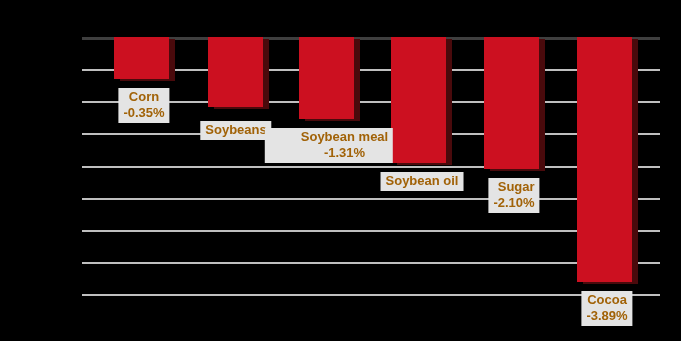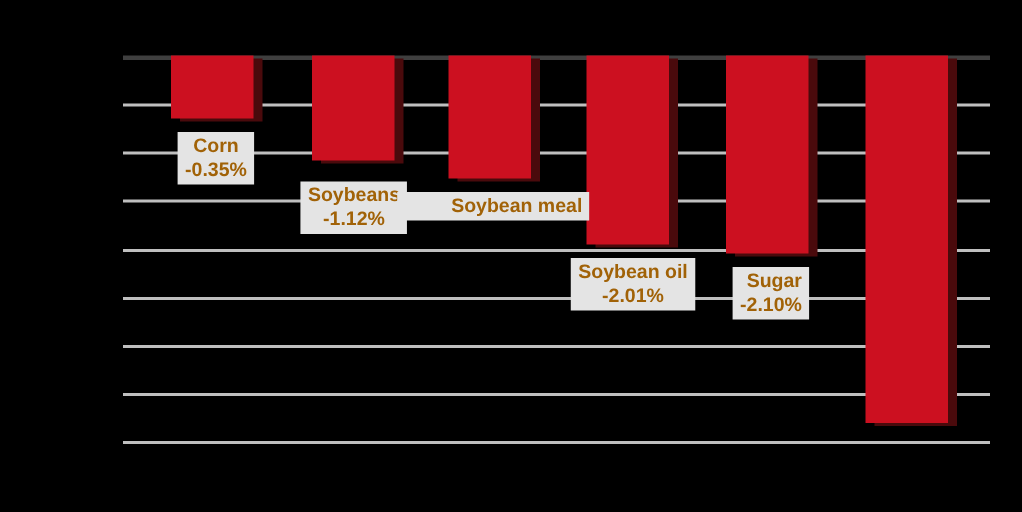--- a/index.html
+++ b/index.html
@@ -129,28 +129,31 @@
       </div>
   </div>
 
   <div class="labels-layer" id="labels-layer">
       <div class="bar-label" style="left: 144px; top: 88px;">
         <span class="lbl-name">Corn</span>
         <span class="lbl-value">-0.35%</span>
       </div>
       <div class="bar-label" style="left: 236px; top: 121px;">
         <span class="lbl-name">Soybeans</span>
-        <span class="lbl-value">-1.12%</span>
       </div>
       <div class="bar-label" style="left: 329px; top: 128px; padding-left: 36px;">
         <span class="lbl-name">Soybean meal</span>
+        <span class="lbl-value">-1.31%</span>
       </div>
       <div class="bar-label" style="left: 422px; top: 172px; text-align: center;">
         <span class="lbl-name">Soybean oil</span>
-        <span class="lbl-value">-2.01%</span>
       </div>
       <div class="bar-label" style="left: 514px; top: 178px; text-align: right;">
         <span class="lbl-name">Sugar</span>
         <span class="lbl-value">-2.10%</span>
+      </div>
+      <div class="bar-label" style="left: 607px; top: 291px;">
+        <span class="lbl-name">Cocoa</span>
+        <span class="lbl-value">-3.89%</span>
       </div>
     </div>
 
 </div>
 
 </body></html>

